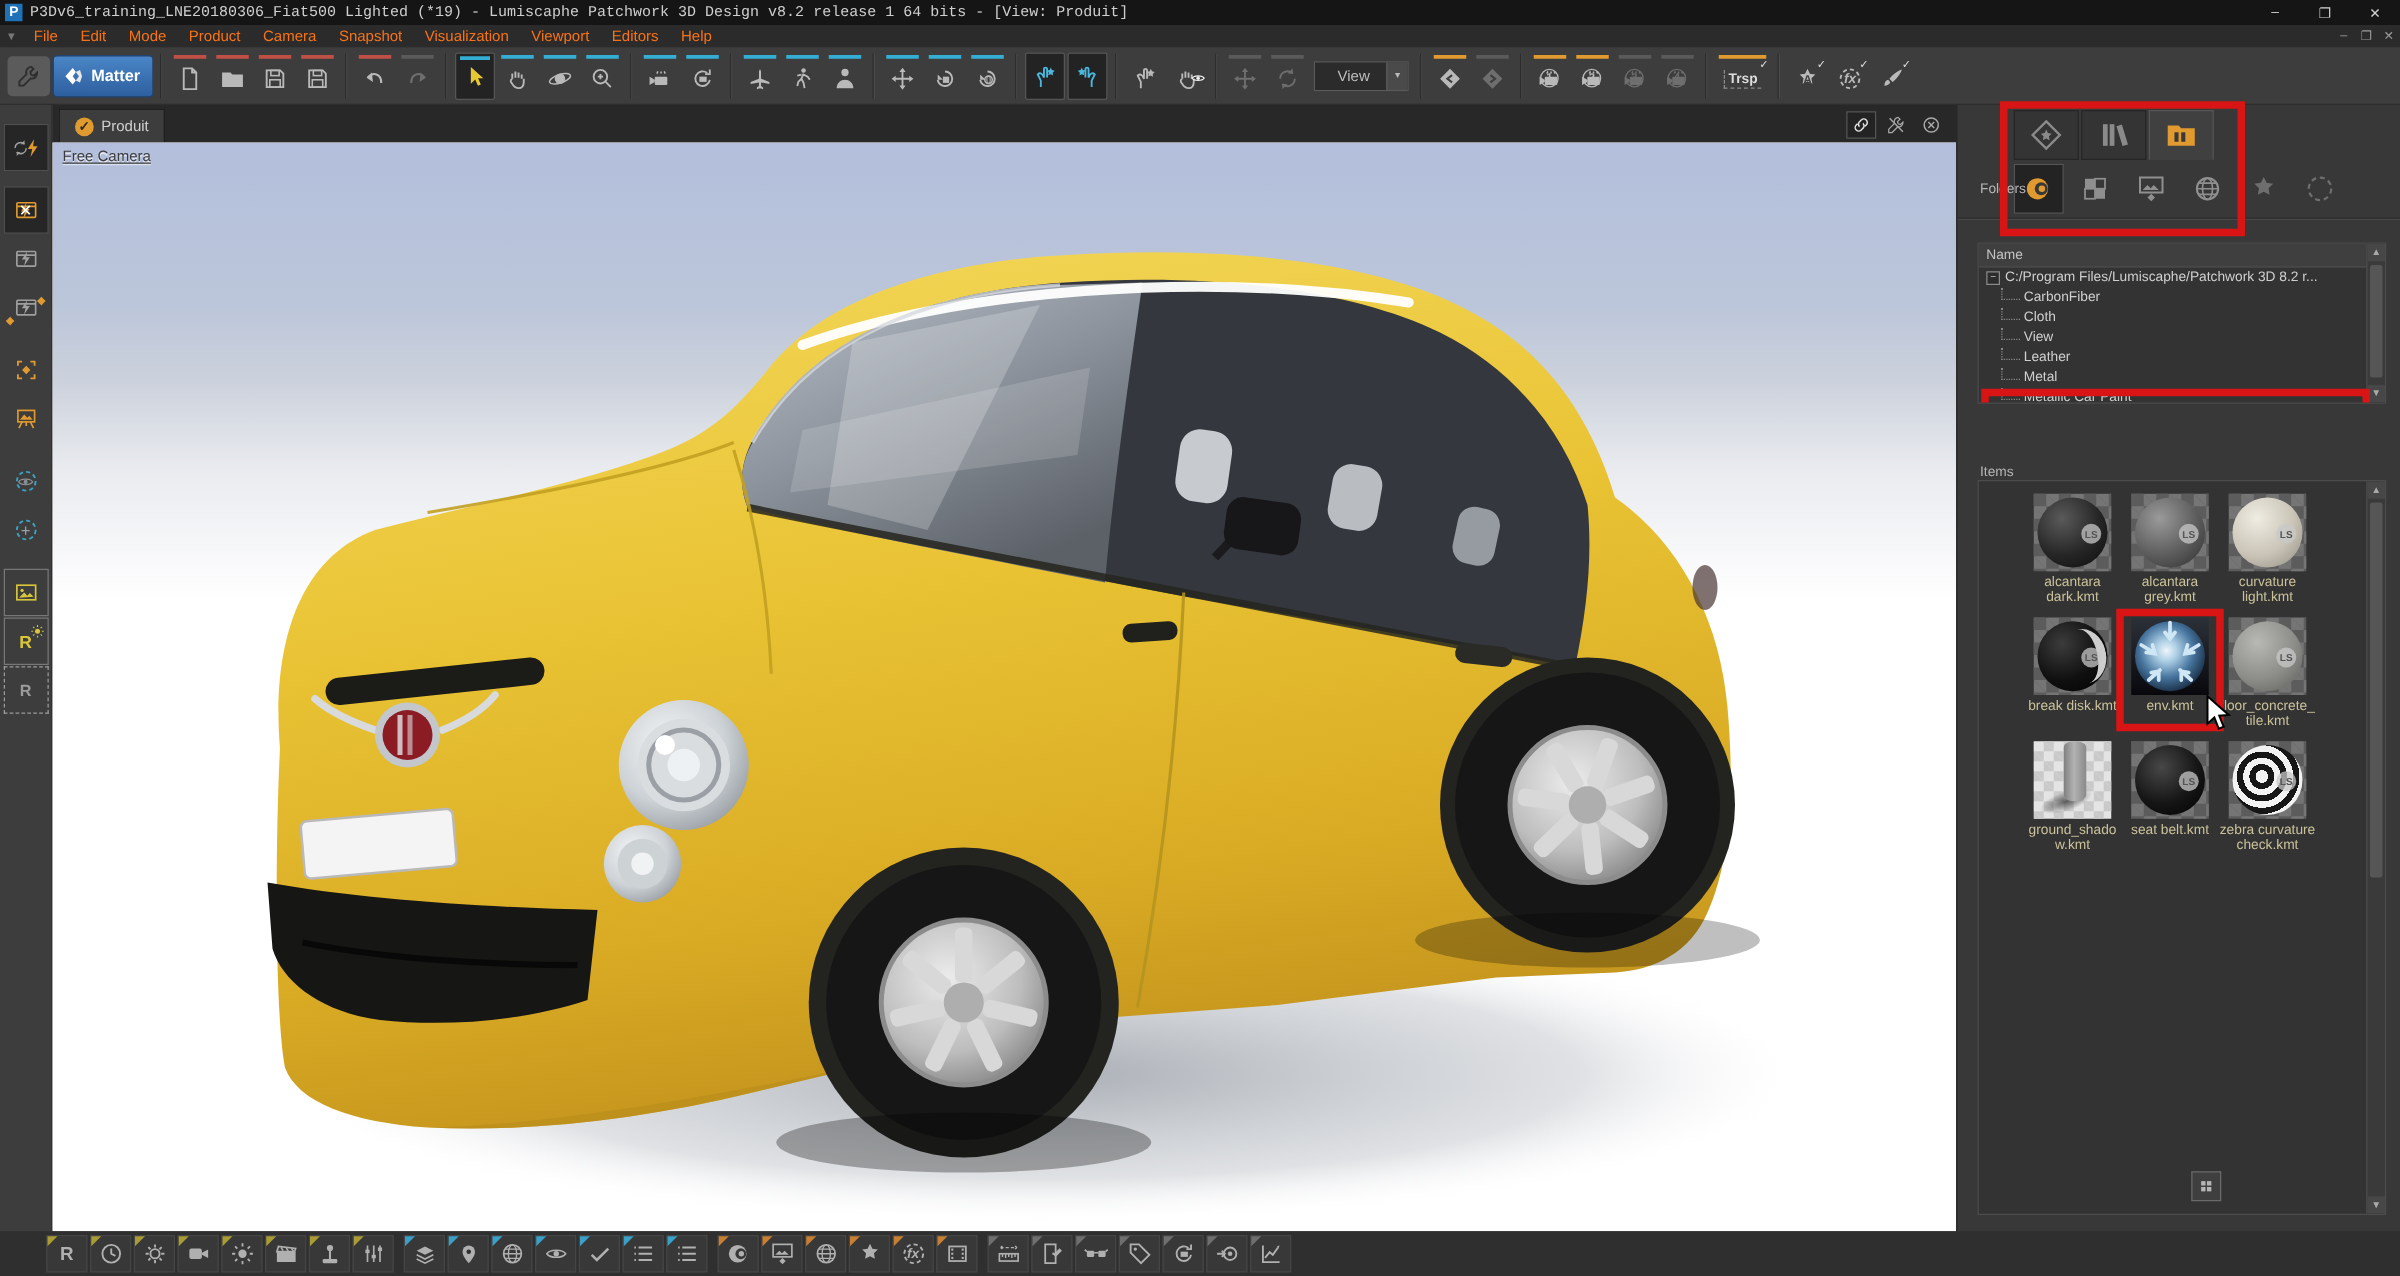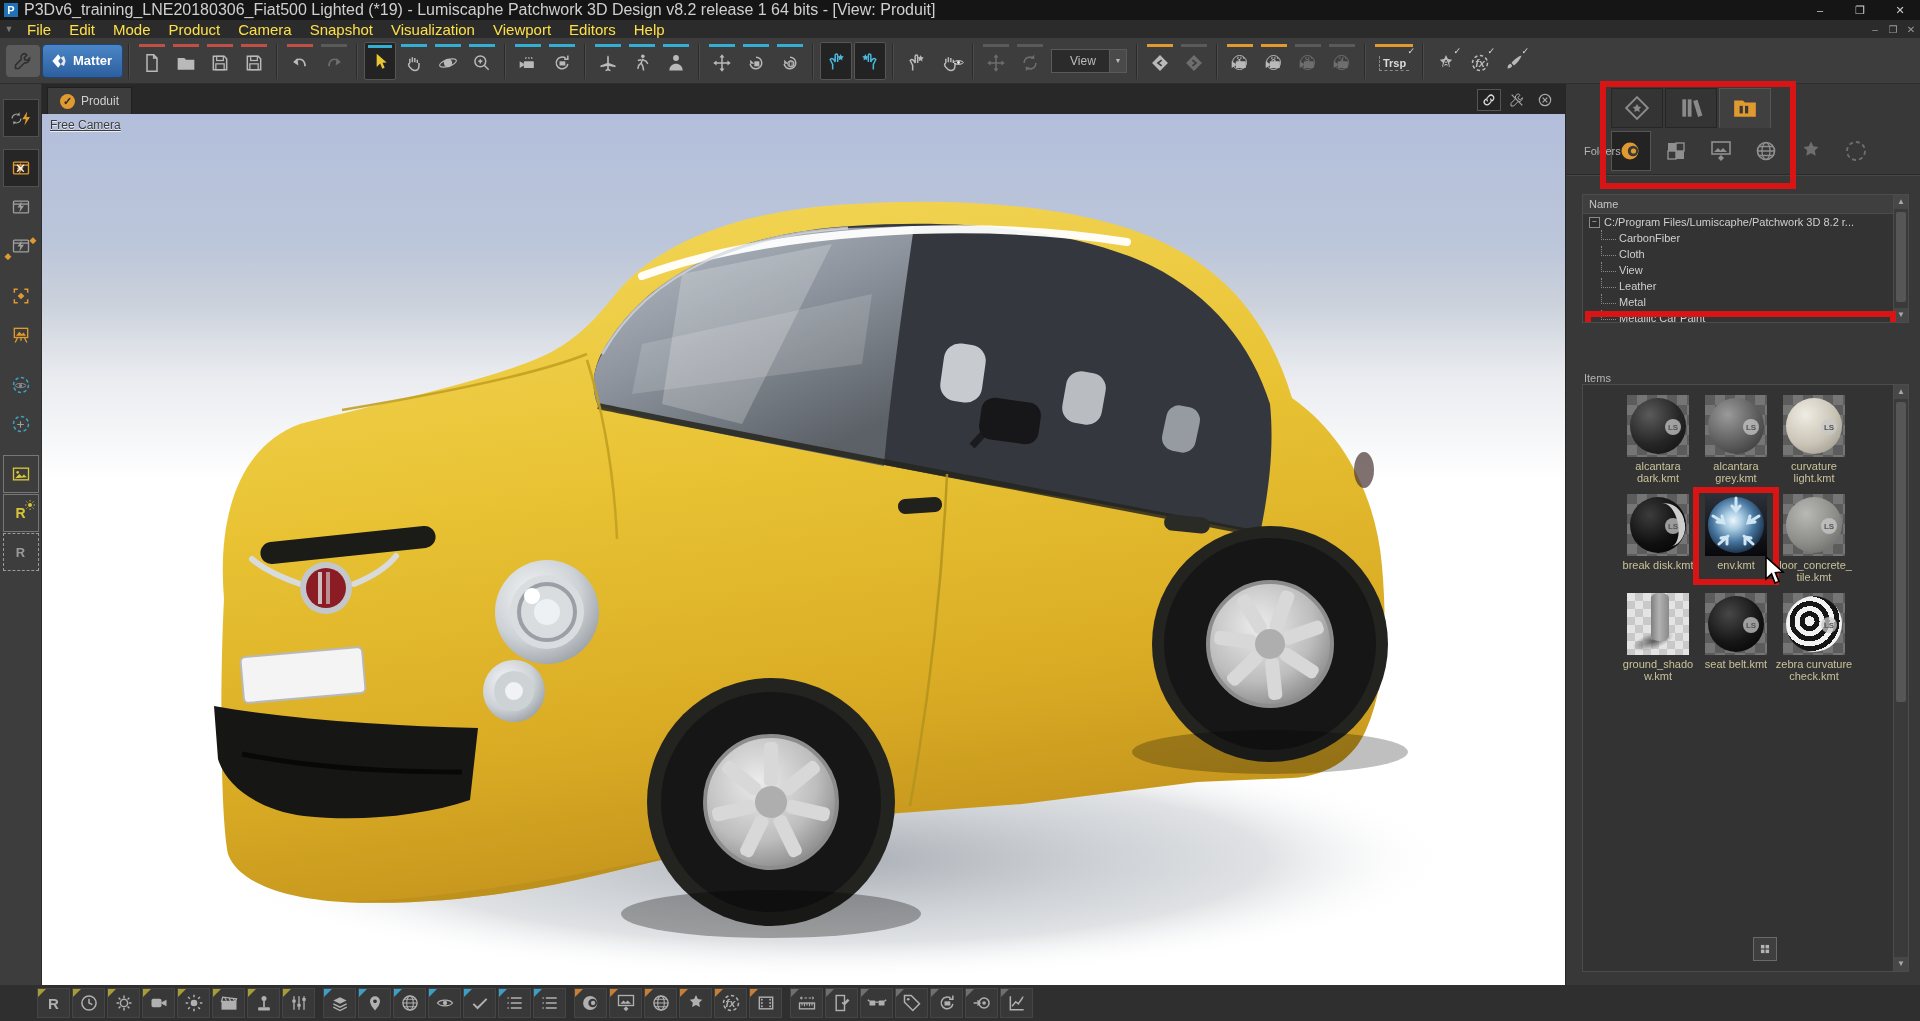--- a/index.html
+++ b/index.html
@@ -5,27 +5,27 @@
   html,body{margin:0;padding:0;background:#222;}
   #app{position:relative;width:1920px;height:1021px;overflow:hidden;background:#3d3d3d;
        font-family:"Liberation Sans",sans-serif;color:#d6d6d6;font-size:12px;-webkit-user-select:none;user-select:none;}
   .abs{position:absolute;}
   svg.ic{width:20px;height:20px;display:block;}
   .dim{color:#6e6e6e!important;}
   
   #titlebar{position:absolute;left:0;top:0;width:1920px;height:20px;background:#151515;display:flex;align-items:center;}
   #applogo{width:14px;height:14px;margin:0 6px 0 4px;background:#1f72b8;color:#fff;font-weight:bold;font-size:11px;
            display:flex;align-items:center;justify-content:center;}
-  #titletext{color:#cfcfcf;font-size:16px;white-space:nowrap;}
+  #titletext{color:#cfcfcf;font-size:12px;white-space:nowrap;font-family:Liberation Mono, monospace;}
   #wincontrols{margin-left:auto;display:flex;height:100%;}
   .winbtn{width:40px;display:flex;align-items:center;justify-content:center;color:#cfcfcf;font-size:11px;}
   
   #menubar{position:absolute;left:0;top:20px;width:1920px;height:18px;background:#2b2b2b;display:flex;align-items:center;}
   #menuchevron{width:18px;text-align:center;color:#777;font-size:9px;}
-  .menuitem{padding:0 9px;color:#fde047;font-size:15px;}
+  .menuitem{padding:0 9px;color:#f97316;font-size:12px;}
   #mdicontrols{margin-left:auto;display:flex;}
   .mdibtn{width:18px;text-align:center;color:#9a9a9a;font-size:10px;}
   
   #toolbar{position:absolute;left:0;top:38px;width:1920px;height:46px;background:#3d3d3d;display:flex;align-items:center;padding-left:6px;box-sizing:border-box;border-bottom:1px solid #2e2e2e;}
   .tsep{width:1px;height:36px;background:#2c2c2c;border-right:1px solid #4b4b4b;margin:0 5px;}
   .tbtn{position:relative;width:32px;height:38px;margin:0 1px;display:flex;align-items:flex-end;justify-content:center;
         color:#b9b9b9;border-radius:2px;}
   .tbtn svg.ic{margin-bottom:7px;}
   .tbtn::before{content:"";position:absolute;left:3px;right:3px;top:2px;height:3px;background:transparent;}
   .top-red::before{background:#c05046;} .top-cyan::before{background:#35aed4;}

